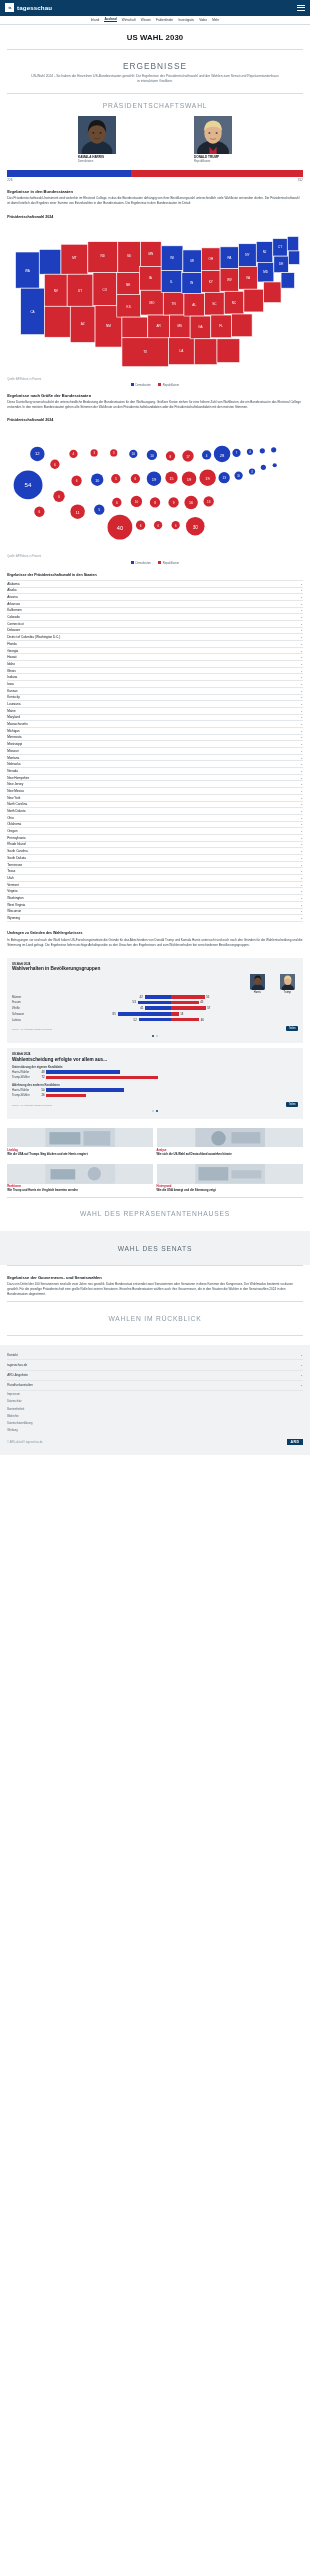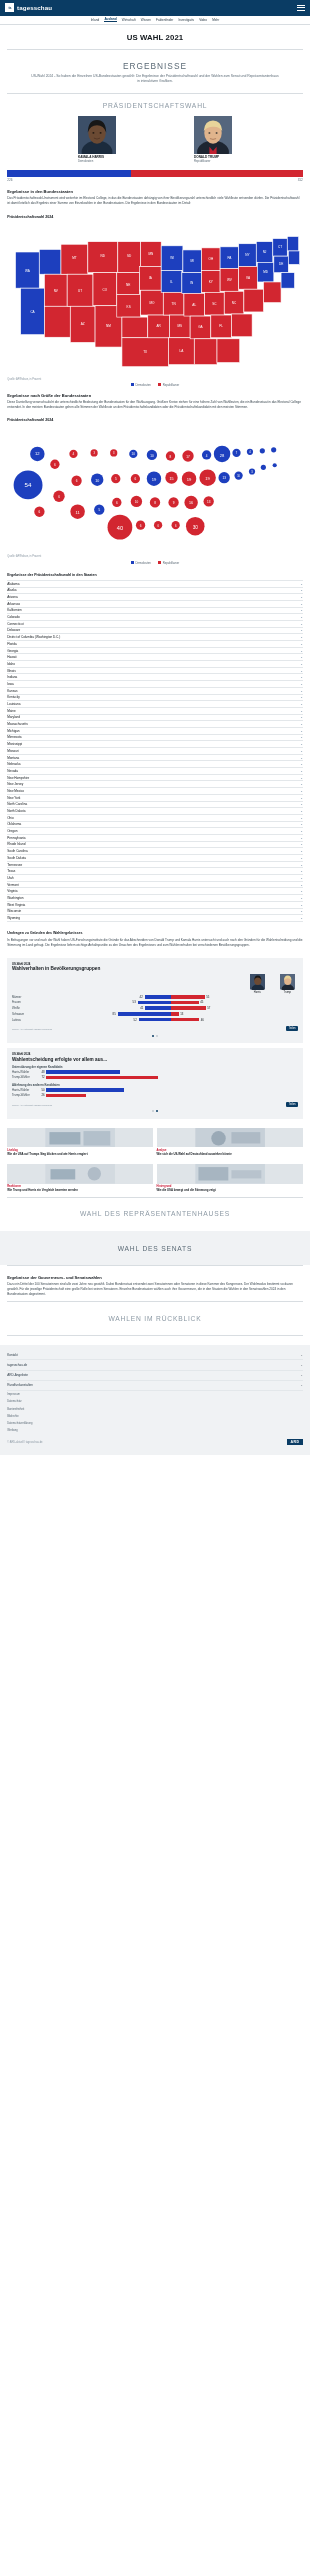--- a/index.html
+++ b/index.html
@@ -203,21 +203,21 @@
   <span class="nav-item">Inland</span>
   <span class="nav-item active">Ausland</span>
   <span class="nav-item">Wirtschaft</span>
   <span class="nav-item">Wissen</span>
   <span class="nav-item">Faktenfinder</span>
   <span class="nav-item">Investigativ</span>
   <span class="nav-item">Video</span>
   <span class="nav-item">Mehr</span>
 </div>
 
-<div class="page-title">US WAHL 2021</div>
+<div class="page-title">US WAHL 2030</div>
 <div class="divider"></div>
 
 <div class="section-head">ERGEBNISSE</div>
 <div class="section-sub">US-Wahl 2024 - So haben die Einzelnen US-Bundesstaaten gewählt: Die Ergebnisse der Präsidentschaftswahl und der Wahlen zum Senat und Repräsentantenhaus in interaktiven Grafiken.</div>
 <div class="divider"></div>
 
 <div class="section-head-2">PRÄSIDENTSCHAFTSWAHL</div>
 
 <div class="cand-row">
   <div class="cand">

